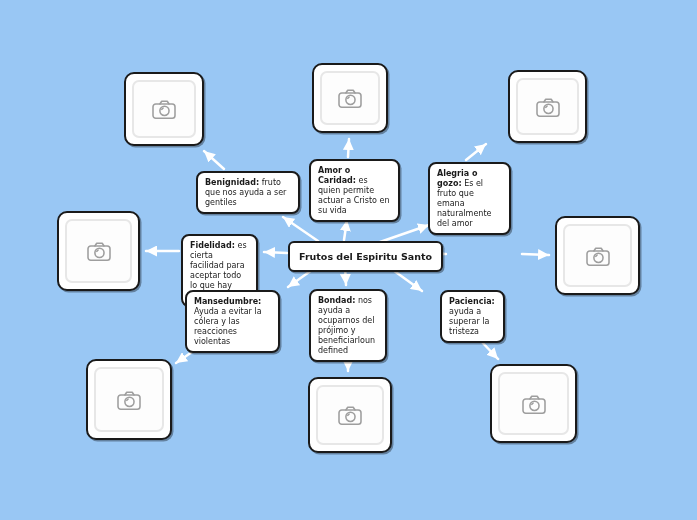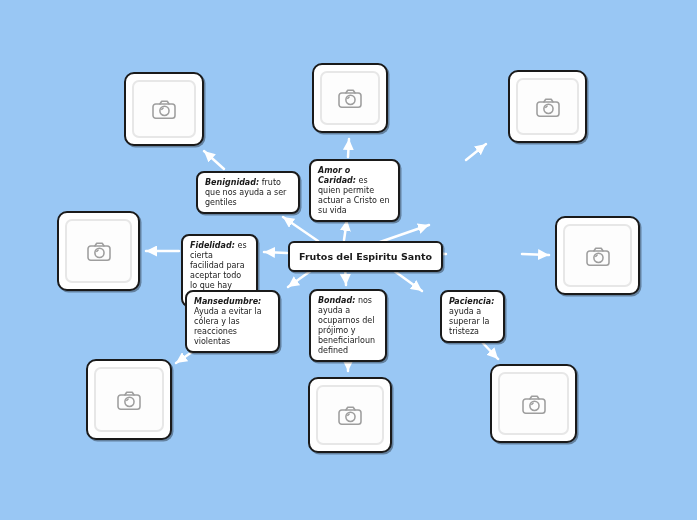--- a/index.html
+++ b/index.html
@@ -15,21 +15,21 @@
   .node{
     position:absolute;box-sizing:border-box;
     background:var(--node-bg,#FFFFFF);
     border:2px solid var(--node-border,#1A1A1A);
     border-radius:8px;
     box-shadow:1.5px 1.5px 0 rgba(0,0,0,0.35);
     padding:5px 7px 4px 7px;
     font-size:8px;line-height:10px;color:#1A1A1A;
     overflow-wrap:break-word;
   }
-  .node b{font-weight:bold;font-style:italic;}
+  .node b{font-weight:bold;}
 
   .center-node{
     position:absolute;box-sizing:border-box;white-space:nowrap;
     background:var(--node-bg,#FFFFFF);
     border:2px solid var(--node-border,#1A1A1A);
     border-radius:6px;
     box-shadow:1.5px 1.5px 0 rgba(0,0,0,0.35);
     padding:8px 9px;
     font-size:9.5px;font-weight:bold;color:#1A1A1A;
   }
@@ -163,20 +163,24 @@
   </div>
 
   <div class="node" style="left:196px;top:171px;width:104px">
     <b>Benignidad:</b>
     <span>fruto que nos ayuda a ser gentiles</span>
   </div>
   <div class="node" style="left:309px;top:159px;width:91px">
     <b>Amor o Caridad:</b>
     <span>es quien permite actuar a Cristo en su vida</span>
   </div>
+  <div class="node" style="left:428px;top:162px;width:83px">
+    <b>Alegria o gozo:</b>
+    <span>Es el fruto que emana naturalmente del amor</span>
+  </div>
   <div class="node" style="left:181px;top:234px;width:77px">
     <b>Fidelidad:</b>
     <span>es cierta facilidad para aceptar todo lo que hay que creer</span>
   </div>
   <div class="node" style="left:185px;top:290px;width:95px">
     <b>Mansedumbre:</b>
     <span>Ayuda a evitar la cólera y las reacciones violentas</span>
   </div>
   <div class="node" style="left:309px;top:289px;width:78px">
     <b>Bondad:</b>

